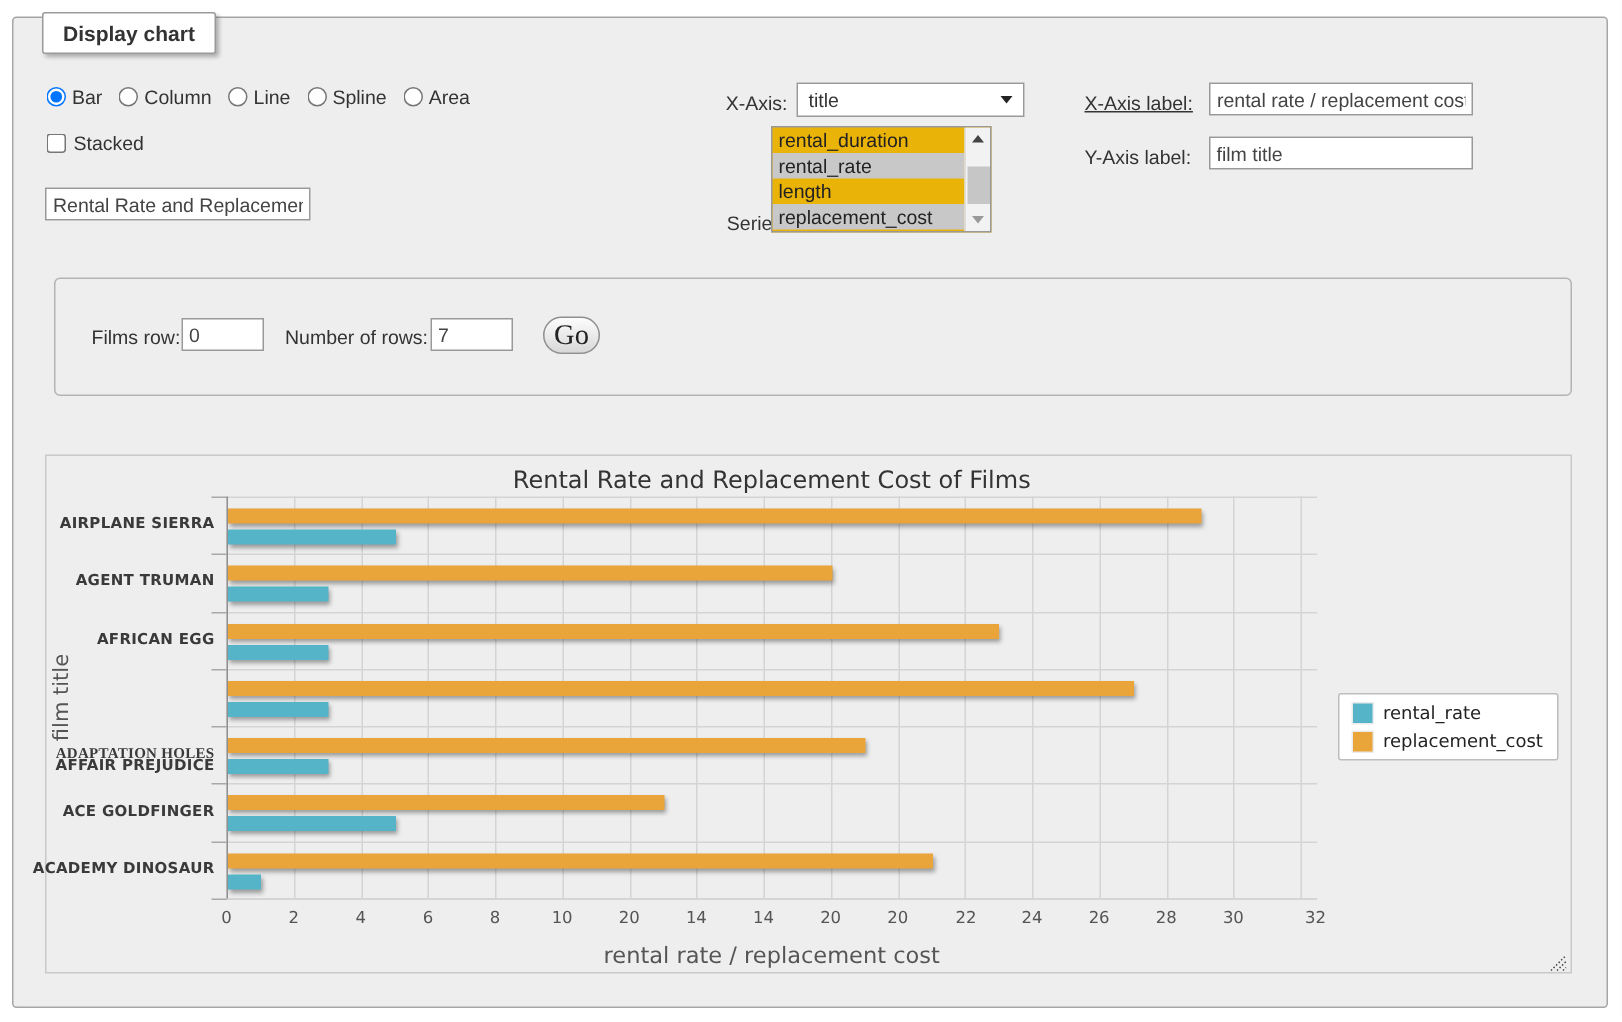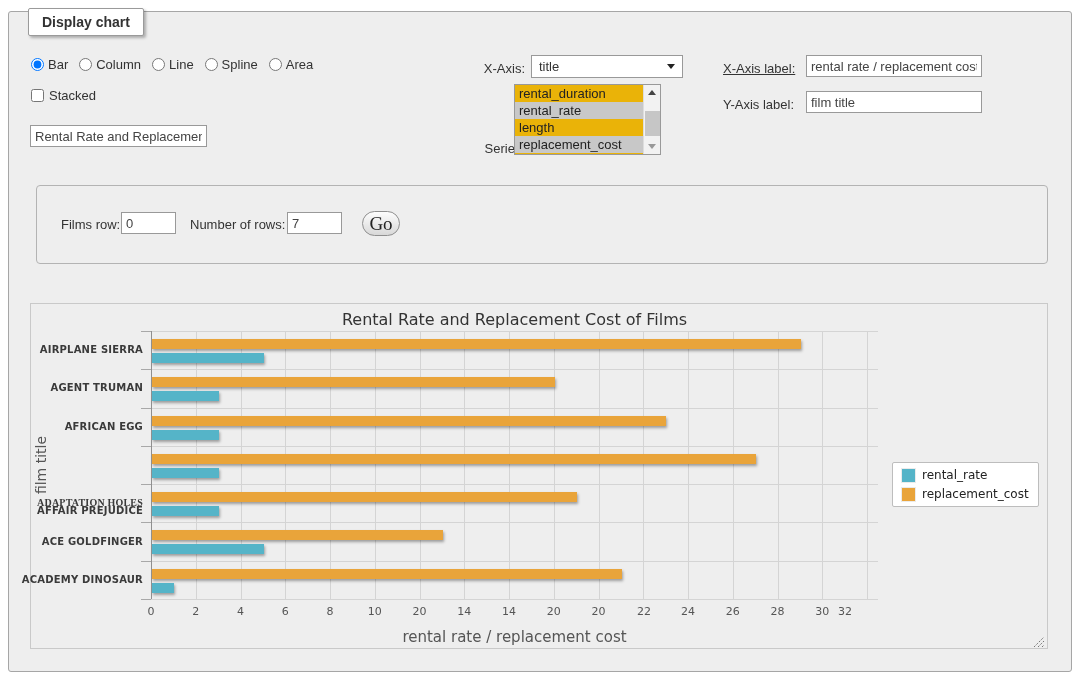--- a/index.html
+++ b/index.html
@@ -197,21 +197,21 @@
       <div class="xtick" style="left: 473px;">22</div>
       <div class="vgrid" style="left: 537px;"></div>
       <div class="xtick" style="left: 517px;">24</div>
       <div class="vgrid" style="left: 581.75px;"></div>
       <div class="xtick" style="left: 561.75px;">26</div>
       <div class="vgrid" style="left: 626.5px;"></div>
       <div class="xtick" style="left: 606.5px;">28</div>
       <div class="vgrid" style="left: 671.25px;"></div>
       <div class="xtick" style="left: 651.25px;">30</div>
       <div class="vgrid" style="left: 716px;"></div>
-      <div class="xtick" style="left: 674px;">32</div>
+      <div class="xtick" style="left: 706px;">32</div>
       <div class="hgrid" style="top: 0px;"></div>
       <div class="ystub" style="top: 0px;"></div>
       <div class="hgrid" style="top: 38px;"></div>
       <div class="ystub" style="top: 38px;"></div>
       <div class="hgrid" style="top: 77px;"></div>
       <div class="ystub" style="top: 77px;"></div>
       <div class="hgrid" style="top: 115px;"></div>
       <div class="ystub" style="top: 115px;"></div>
       <div class="hgrid" style="top: 153px;"></div>
       <div class="ystub" style="top: 153px;"></div>

